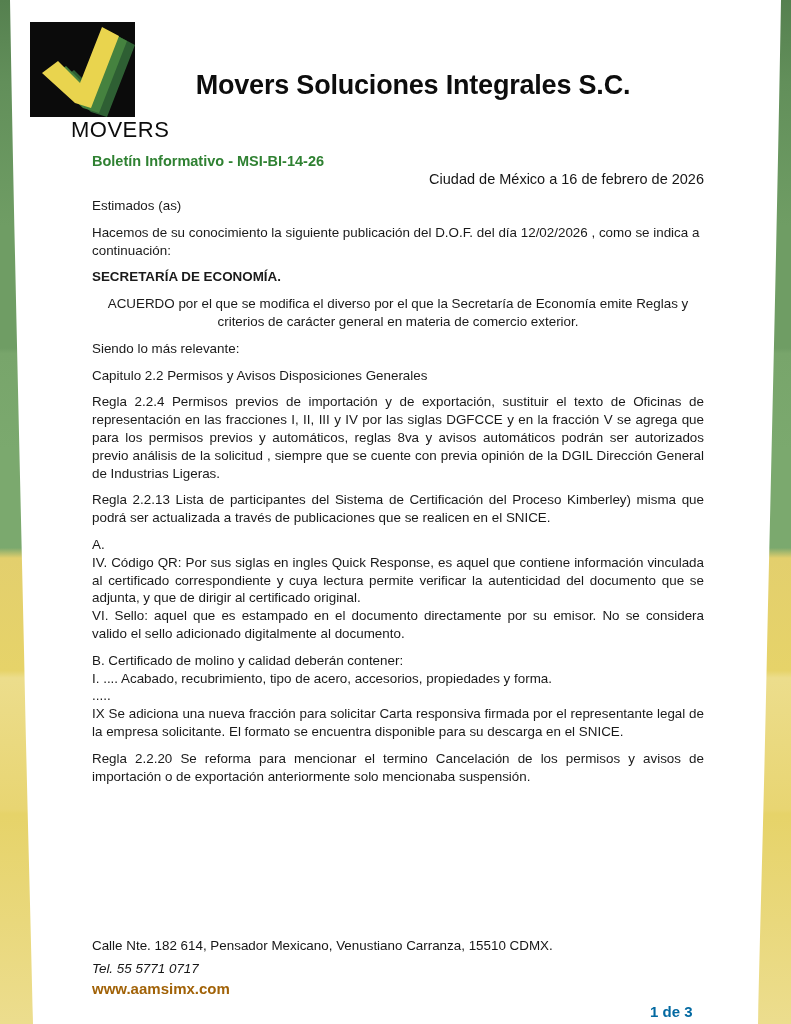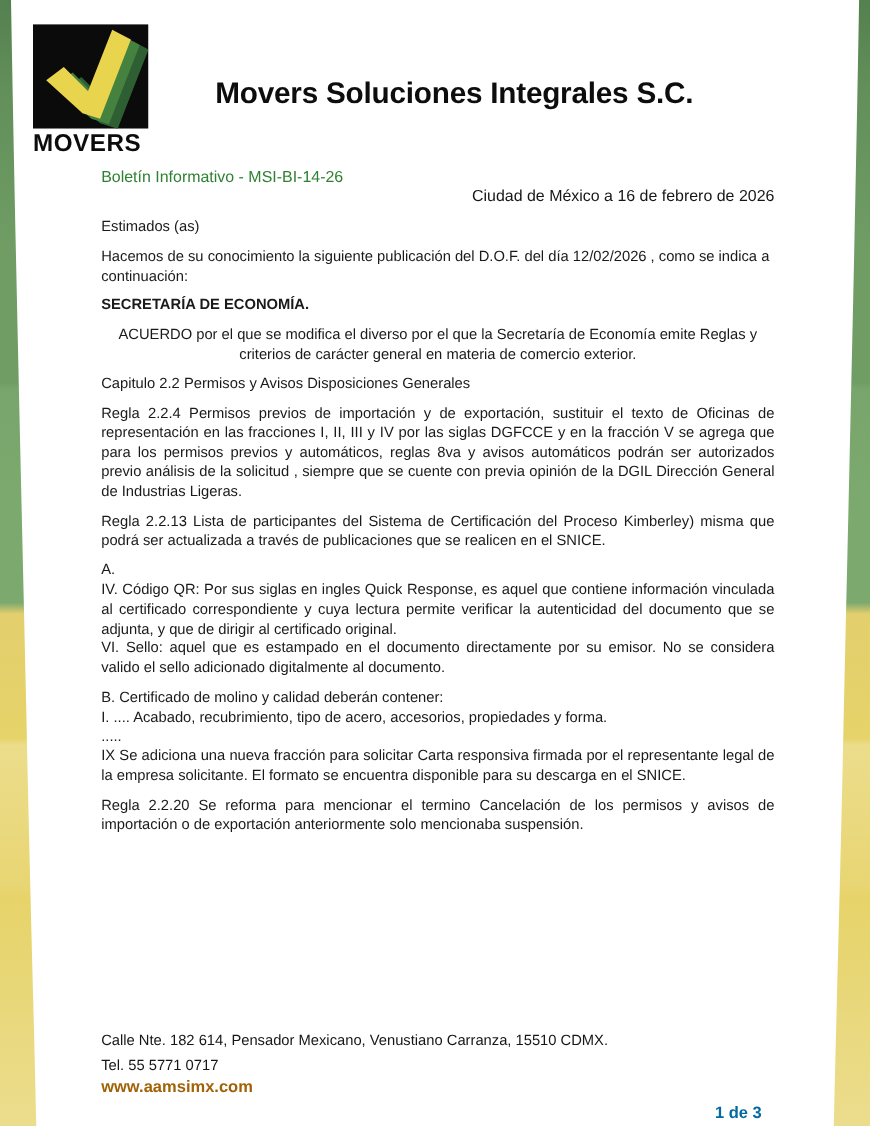--- a/index.html
+++ b/index.html
@@ -13,55 +13,56 @@
     color:#1c1c1c;
     -webkit-font-smoothing:antialiased;
   }
   .ribbon { position:absolute; top:0; height:1024px; width:40px; }
   .ribbon-left { left:0; }
   .ribbon-right { right:0; }
 
   .logo { position:absolute; left:30px; top:22px; width:107px; }
   .logo-mark { display:block; width:105px; height:95px; }
   .logo-word {
-    font-weight:bold; font-size:22px; line-height:1.05;
+    font-weight:normal; font-size:22px; line-height:1.05;
     letter-spacing:0.5px; color:#0c0c0c; margin-top:1px;
     text-align:left;
+    margin-left:41px;
   }
 
   .title {
     position:absolute; left:95px; top:58px; width:612px;
     margin:12px; text-align:center;
     font-size:27px; font-weight:bold; color:#0d0d0d; letter-spacing:-0.2px;
   }
 
   .bulletin {
     position:absolute; left:92px; top:153px;
-    font-size:14.5px; font-weight:normal; color:#2f8132;
+    font-size:14.5px; font-weight:bold; color:#2f8132;
   }
   .dateline {
     position:absolute; left:92px; top:171px; width:612px;
     text-align:right; font-size:14.5px; color:#161616;
   }
 
   .content {
     position:absolute; left:92px; top:197px; width:612px;
     font-size:13.4px; line-height:17.8px; color:#1a1a1a;
   }
   .content p { margin:0; }
   .content p.sp { margin-top:9px; }
   .bold { font-weight:bold; }
   .justify { text-align:justify; }
   .center { text-align:center; }
 
   .footer {
     position:absolute; left:92px; top:938px; width:570px;
     text-align:left; font-size:13.4px; color:#161616;
   }
-  .footer .tel { margin-top:8px; }
+  .footer .tel { margin-top:8px;font-style:italic; }
   .footer .site { margin-top:4px; font-size:15px; font-weight:bold; color:#a16207; }
   .pagenum {
     position:absolute; left:650px; top:1003px;
     font-size:15px; font-weight:bold; color:#0369a1;
   }
 </style>
 </head>
 <body>
 
 <div class="page">
@@ -122,20 +123,21 @@
 
   <h1 class="title">Movers Soluciones Integrales S.C.</h1>
   <div class="bulletin">Boletín Informativo - MSI-BI-14-26</div>
   <div class="dateline">Ciudad de México a 16 de febrero de 2026</div>
 
   <main class="content">
     <p>Estimados (as)</p>
     <p class="sp">Hacemos de su conocimiento la siguiente publicación del D.O.F. del día 12/02/2026 , como se indica a continuación:</p>
     <p class="sp bold">SECRETARÍA DE ECONOMÍA.</p>
     <p class="sp center">ACUERDO por el que se modifica el diverso por el que la Secretaría de Economía emite Reglas y criterios de carácter general en materia de comercio exterior.</p>
+    <p class="sp">Siendo lo más relevante:</p>
     <p class="sp">Capitulo 2.2 Permisos y Avisos Disposiciones Generales</p>
 
     <p class="sp justify">Regla 2.2.4 Permisos previos de importación y de exportación, sustituir el texto de Oficinas de representación en las fracciones I, II, III y IV por las siglas DGFCCE y en la fracción V se agrega que para los permisos previos y automáticos, reglas 8va y avisos automáticos podrán ser autorizados previo análisis de la solicitud , siempre que se cuente con previa opinión de la DGIL Dirección General de Industrias Ligeras.</p>
     <p class="sp justify">Regla 2.2.13 Lista de participantes del Sistema de Certificación del Proceso Kimberley) misma que podrá ser actualizada a través de publicaciones que se realicen en el SNICE.</p>
     <p class="sp">A.</p>
     <p class="justify">IV. Código QR: Por sus siglas en ingles Quick Response, es aquel que contiene información vinculada al certificado correspondiente y cuya lectura permite verificar la autenticidad del documento que se adjunta, y que de dirigir al certificado original.</p>
     <p class="justify">VI. Sello: aquel que es estampado en el documento directamente por su emisor. No se considera valido el sello adicionado digitalmente al documento.</p>
     <p class="sp">B. Certificado de molino y calidad deberán contener:</p>
     <p>I. .... Acabado, recubrimiento, tipo de acero, accesorios, propiedades y forma.</p>
     <p>.....</p>

